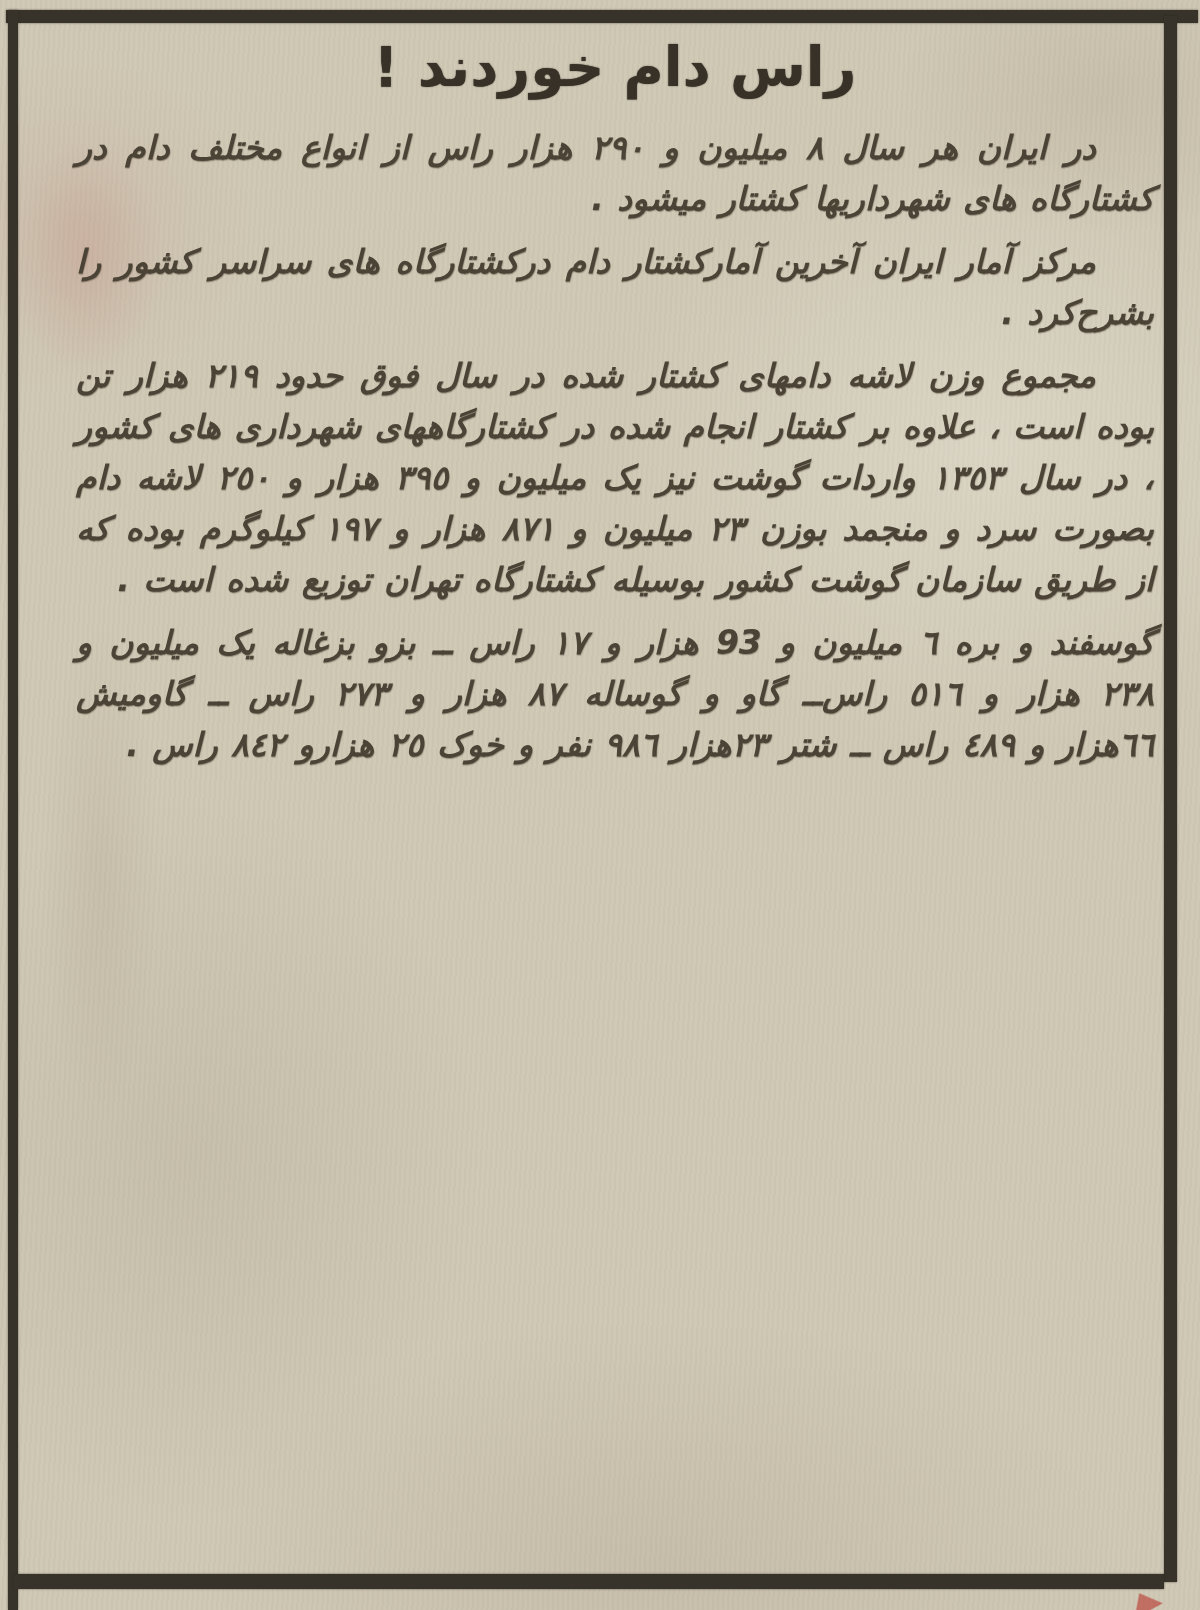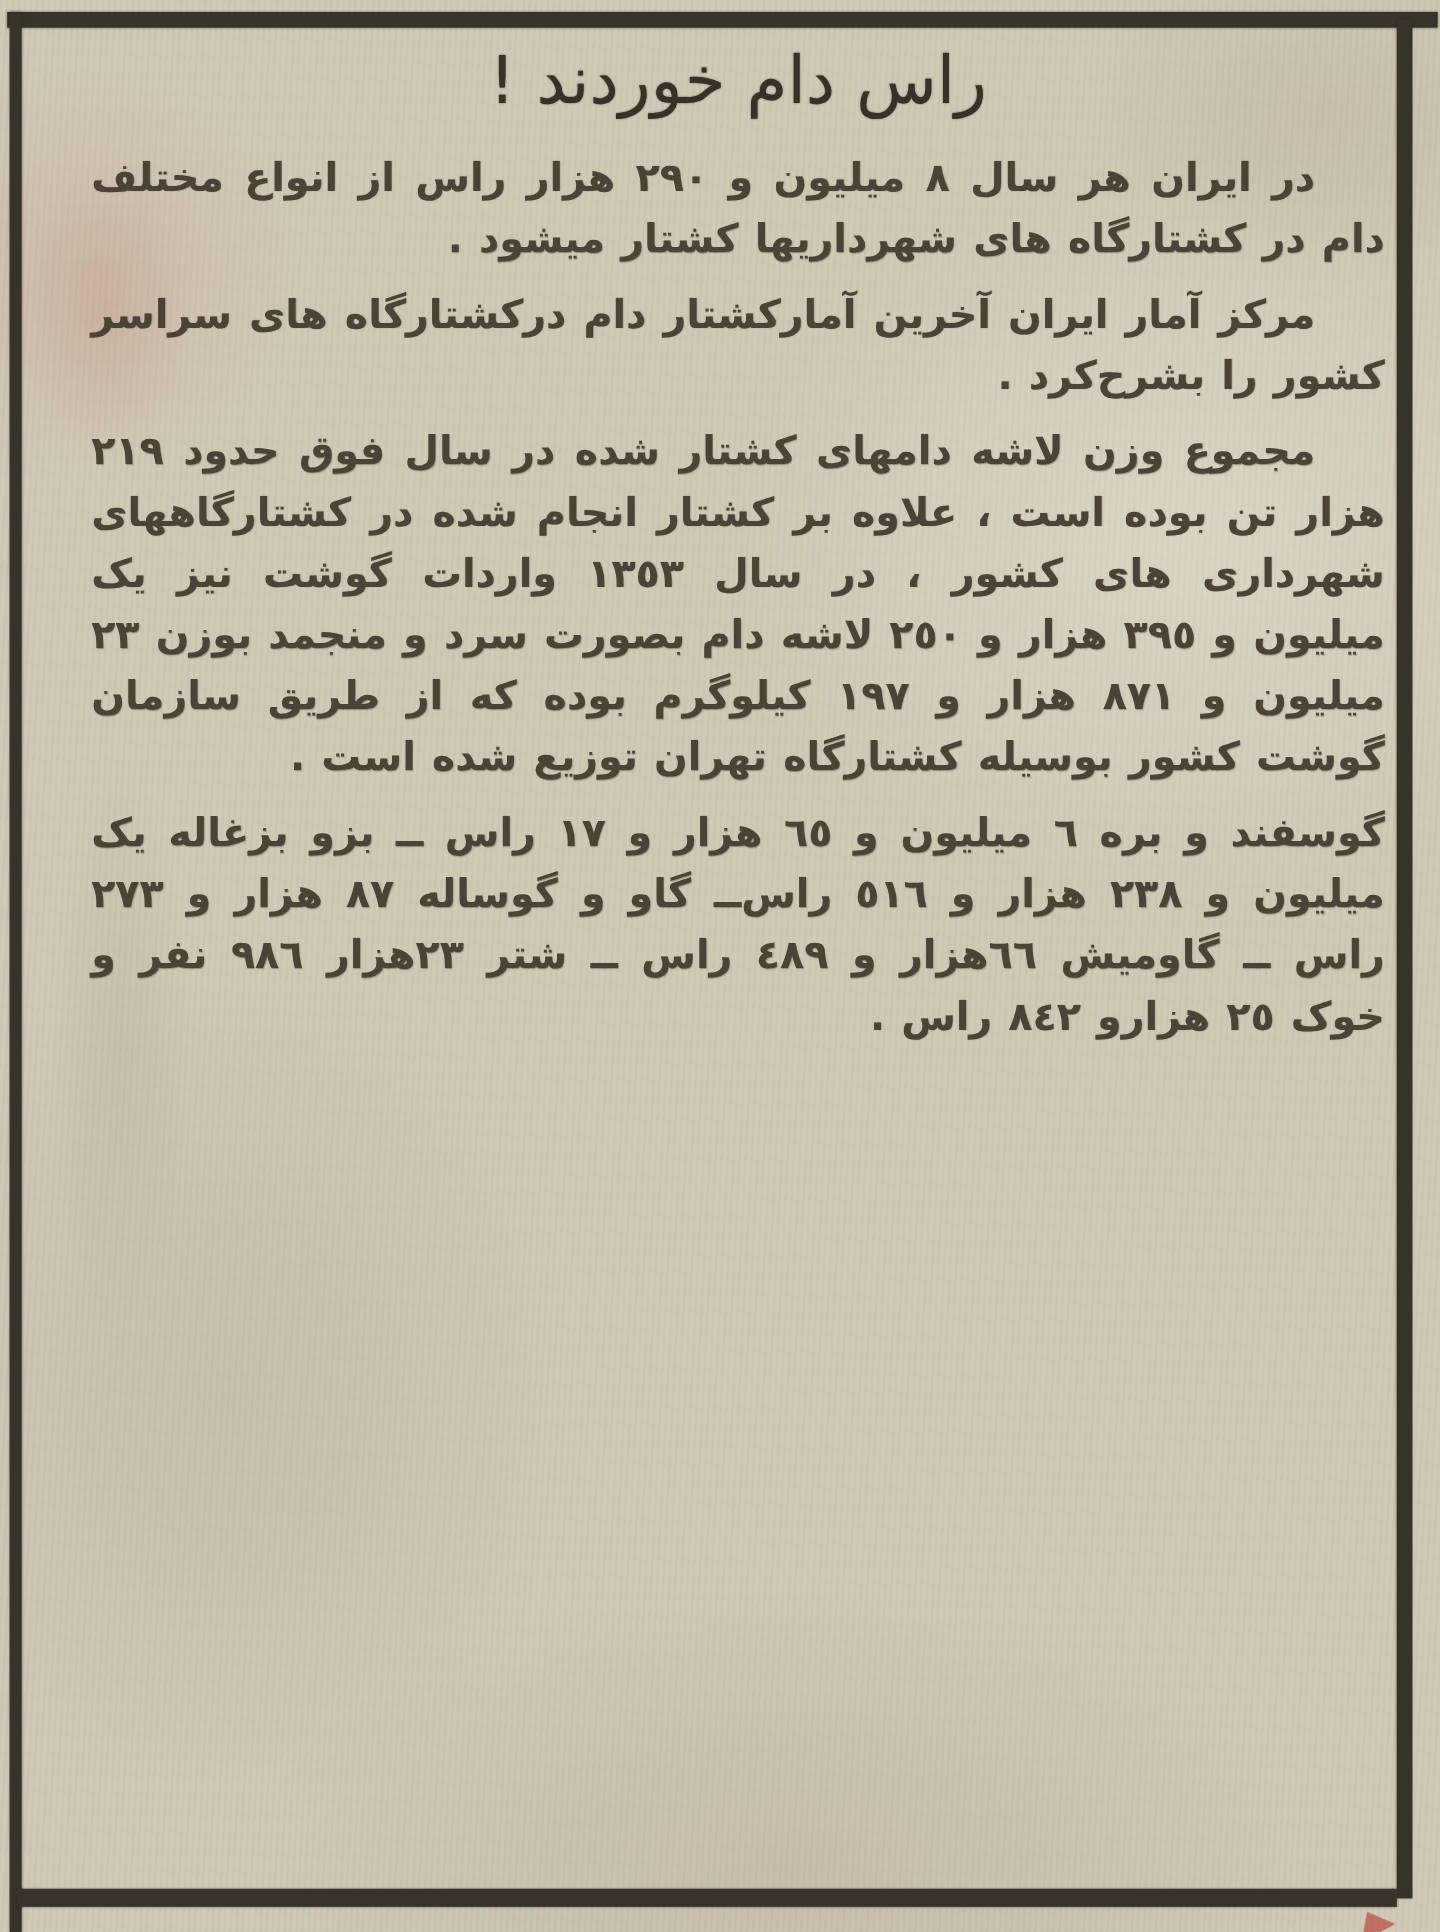--- a/index.html
+++ b/index.html
@@ -36,36 +36,37 @@
     font-size:60px;line-height:1.45;
     font-weight:bold;
     text-align:center;
     white-space:nowrap;
     color:#373127;
     text-shadow:0 0 1.5px rgba(45,38,28,0.75);
   }
   .headline-2{
     margin:6px 0 18px 0;
     font-size:55px;line-height:1.3;
-    font-weight:normal;
+    font-weight:bold;
     text-align:center;
     white-space:nowrap;
     color:#373127;
     text-shadow:0 0 1.5px rgba(45,38,28,0.75);
   }
   .body-text p{
     margin:3px 0 12px 0;
     font-size:33px;
     line-height:51px;
     font-weight:bold;
     text-align:justify;
     text-indent:58px;
     word-spacing:2px;
     color:#4a4336;
     text-shadow:0.5px 0.5px 1px rgba(70,58,45,0.45);
+    font-style:italic;
   }
   .body-text p.no-indent{text-indent:0;}
   
   .stain{position:absolute;pointer-events:none;}
   .stain-pink{
     top:140px;left:12px;width:150px;height:240px;
     background:radial-gradient(ellipse at center, rgba(186,110,100,0.16), transparent 70%);
   }
   .stain-mid{
     top:620px;left:40px;width:120px;height:500px;
@@ -94,19 +95,19 @@
   <div class="stain stain-pink"></div>
   <div class="stain stain-mid"></div>
 
   <div class="content">
     <h2 class="headline-2">راس دام خوردند !</h2>
 
     <div class="body-text">
       <p>در ایران هر سال ٨ میلیون و ٢٩٠ هزار راس از انواع مختلف دام در کشتارگاه های شهرداریها کشتار میشود .</p>
       <p>مرکز آمار ایران آخرین آمارکشتار دام درکشتارگاه های سراسر کشور را بشرح‌کرد .</p>
       <p>مجموع وزن لاشه دامهای کشتار شده در سال فوق حدود ٢١٩ هزار تن بوده است ، علاوه بر کشتار انجام شده در کشتارگاههای شهرداری های کشور ، در سال ١٣٥٣ واردات گوشت نیز یک میلیون و ٣٩٥ هزار و ٢٥٠ لاشه دام بصورت سرد و منجمد بوزن ٢٣ میلیون و ٨٧١ هزار و ١٩٧ کیلوگرم بوده که از طریق سازمان گوشت کشور بوسیله کشتارگاه تهران توزیع شده است .</p>
-      <p class="no-indent">گوسفند و بره ٦ میلیون و ٦٥ هزار و ١٧ راس ــ بزو بزغاله یک میلیون و ٢٣٨ هزار و ٥١٦ راس‌ــ گاو و گوساله ٨٧ هزار و ٢٧٣ راس ــ گاومیش ٦٦هزار و ٤٨٩ راس ــ شتر ٢٣هزار ٩٨٦ نفر و خوک ٢٥ هزارو ٨٤٢ راس .</p>
+      <p class="no-indent">گوسفند و بره ٦ میلیون و 93 هزار و ١٧ راس ــ بزو بزغاله یک میلیون و ٢٣٨ هزار و ٥١٦ راس‌ــ گاو و گوساله ٨٧ هزار و ٢٧٣ راس ــ گاومیش ٦٦هزار و ٤٨٩ راس ــ شتر ٢٣هزار ٩٨٦ نفر و خوک ٢٥ هزارو ٨٤٢ راس .</p>
     </div>
   </div>
 
   <div class="red-mark"></div>
 
 </div>
 
 </body></html>

